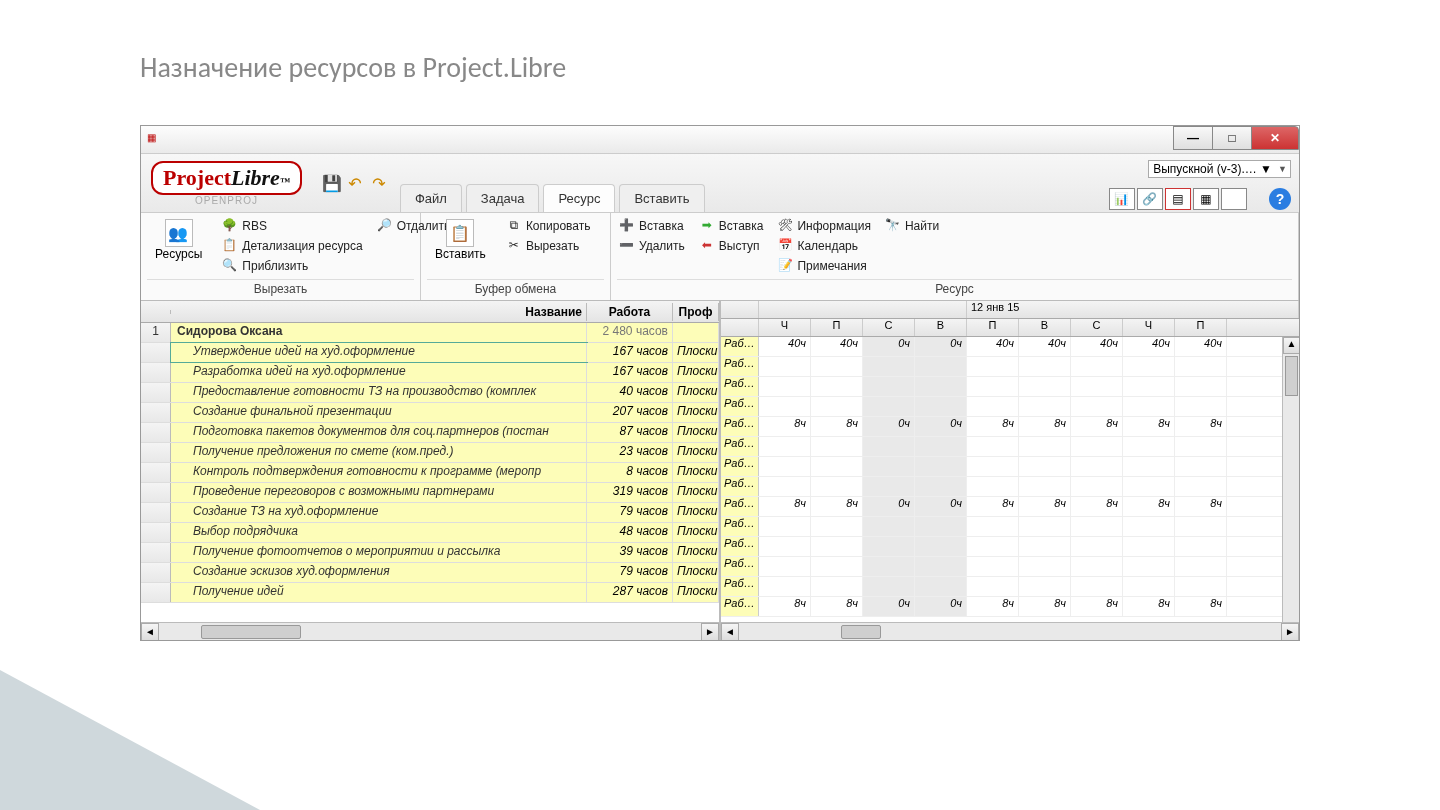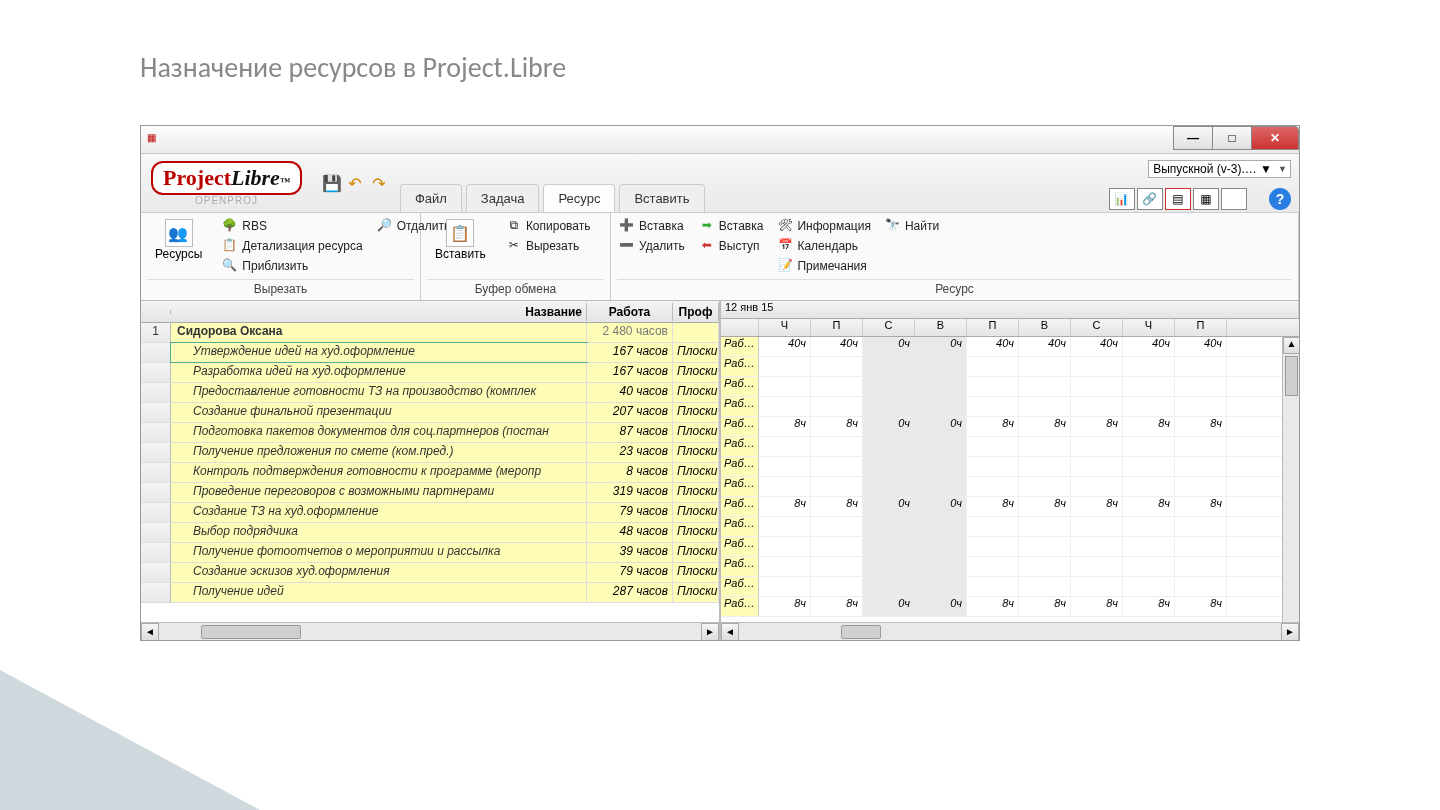--- a/index.html
+++ b/index.html
@@ -46,21 +46,21 @@
 .gridbody { flex:1; overflow:hidden; }
 .grow { display:flex; height:20px; font-size:12px; border-bottom:1px solid #ddd; }
 .gc { border-right:1px solid #ddd; padding:1px 4px; overflow:hidden; white-space:nowrap; text-overflow:clip; }
 .gc-id { width:30px; background:linear-gradient(#f4f4f4,#e8e8e8); text-align:center; color:#333; border-right:1px solid #bbb;}
 .gc-name { flex:1; background:#fdfdb8; font-style:italic; color:#333; }
 .gc-name.lvl1 { padding-left: 6px; font-weight:bold; font-style:normal; }
 .gc-name.lvl2 { padding-left: 22px; }
 .gc-work { width:86px; background:#fdfdb8; text-align:right; font-style:italic; }
 .gc-work.bld { color:#777; font-style:normal; }
 .gc-prof { width:46px; background:#fdfdb8; font-style:italic; }
-.r-head1 { display:flex; height:18px; border-bottom:1px solid #aaa; font-size:11px; background:linear-gradient(#f4f4f4,#e4e4e4);flex-direction:column; }
+.r-head1 { display:flex; height:18px; border-bottom:1px solid #aaa; font-size:11px; background:linear-gradient(#f4f4f4,#e4e4e4); }
 .r-head2 { display:flex; height:18px; border-bottom:1px solid #aaa; font-size:11px; background:linear-gradient(#f4f4f4,#e4e4e4); }
 .r-cell { width:45px; border-right:1px solid #ccc; text-align:center; overflow:hidden; }
 .r-datehead { flex:1; border-right:1px solid #ccc; padding-left:4px; }
 .r-body { flex:1; overflow:hidden; }
 .r-row { display:flex; height:20px; border-bottom:1px solid #eee; }
 .r-rowlabel { width:38px; border-right:1px solid #ccc; font-size:11px; font-style:italic; padding-left:3px; background:#fdfdb8; }
 .r-val { width:45px; border-right:1px solid #eee; text-align:right; font-size:11px; padding-right:4px; font-style:italic; }
 .r-val.grey { background:#e9e9e9; }
 .hscroll { height:18px; background:#e9e9e9; border-top:1px solid #bbb; position:relative; }
 .hscroll .thumb { position:absolute; height:14px; top:2px; background:#cfcfcf; border:1px solid #999; border-radius:2px; }

